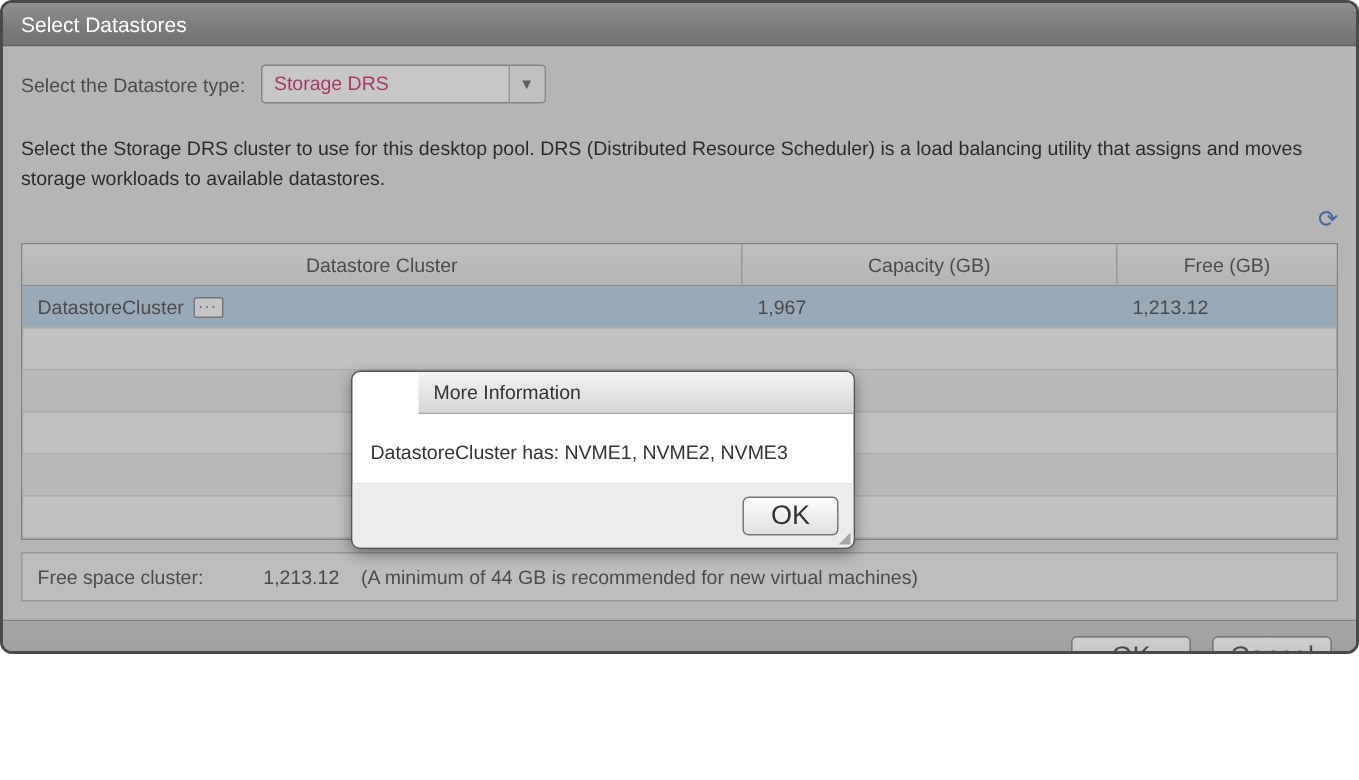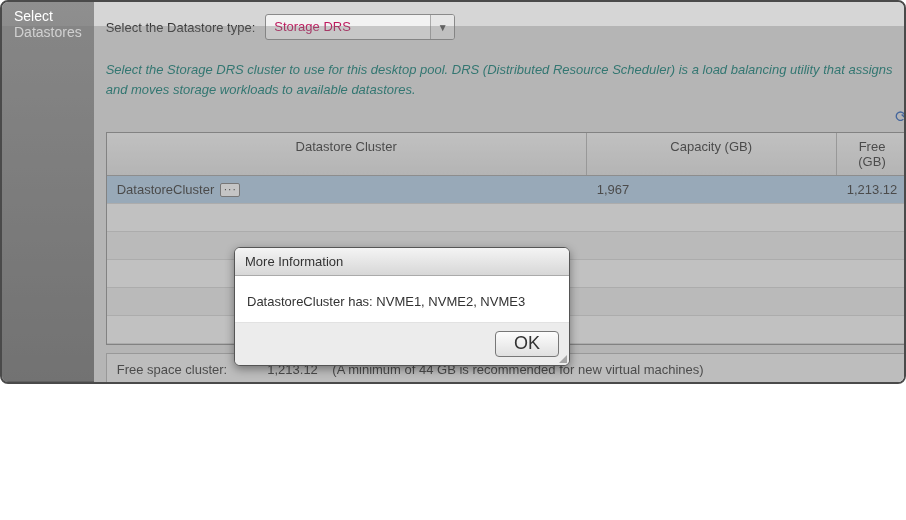--- a/index.html
+++ b/index.html
@@ -4,25 +4,26 @@
 <style>
   * { box-sizing: border-box; }
   html, body {
     margin: 0; padding: 0;
     font-family: "Helvetica Neue", Helvetica, Arial, sans-serif;
     font-size: 13px;
     color: #333;
     background: #fff;
   }
   .window {
-    width: 906px; height: 384px;
+    width: 906px; height: 436px;
     border: 2px solid #4a4a4a;
     border-radius: 8px;
     overflow: hidden;
     display: flex;
+    flex-direction: column;
     background: #d6d6d6;
     position: relative;
   }
   .titlebar {
     background: linear-gradient(#8f8f8f, #6f6f6f);
     color: #fff;
     padding: 6px 12px;
     font-size: 14px;
     border-bottom: 1px solid #555;
   }
@@ -59,24 +60,23 @@
   }
   .select-arrow {
     width: 24px; height: 100%;
     display: flex; align-items: center; justify-content: center;
     border-left: 1px solid #aaa;
     background: #e6e6e6;
     color: #555;
     font-size: 10px;
   }
   .desc {
-    color: #0f766e;
+    color: #000000;
     line-height: 1.5;
     margin-bottom: 8px;
-    font-style: italic;
   }
   .refresh-row {
     display: flex; justify-content: flex-end;
     margin-bottom: 6px;
   }
   .refresh-icon {
     color: #2a5db0;
     cursor: pointer;
     font-size: 16px;
   }
@@ -177,20 +177,21 @@
     background: #fff;
     box-shadow: 0 3px 10px rgba(0,0,0,0.4);
     overflow: hidden;
   }
   .modal-title {
     background: linear-gradient(#f4f4f4, #d7d7d7);
     padding: 6px 10px;
     font-size: 13px;
     color: #333;
     border-bottom: 1px solid #aaa;
+    margin-left: 44px;
   }
   .modal-body {
     padding: 16px 12px 10px 12px;
     line-height: 1.5;
     border-bottom: 1px solid #e2e2e2;
   }
   .modal-footer {
     background: #ececec;
     padding: 8px 10px;
     display: flex;

